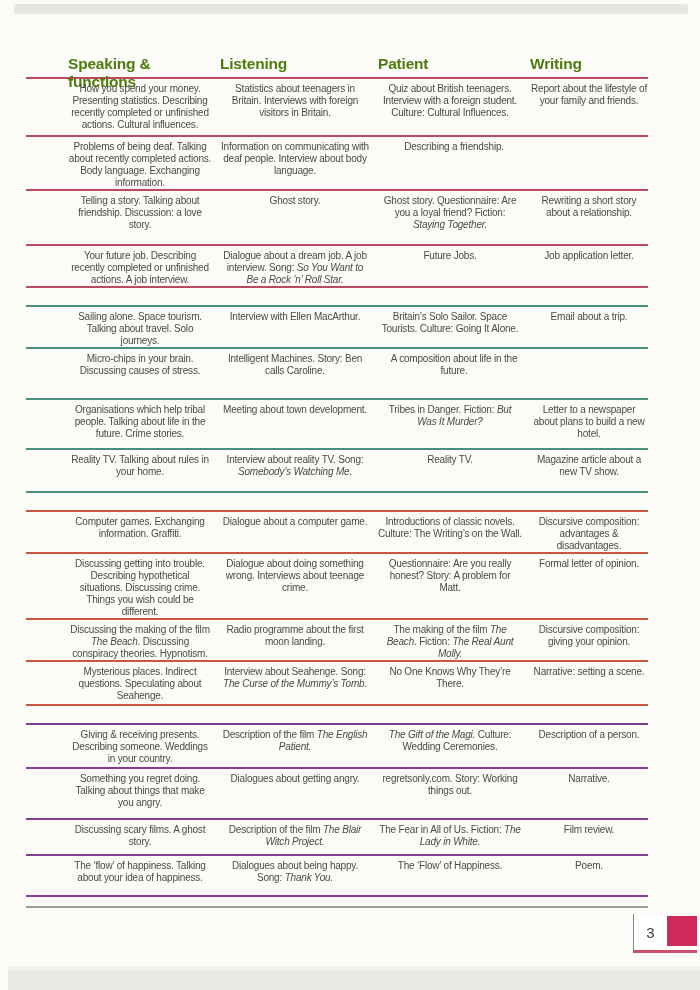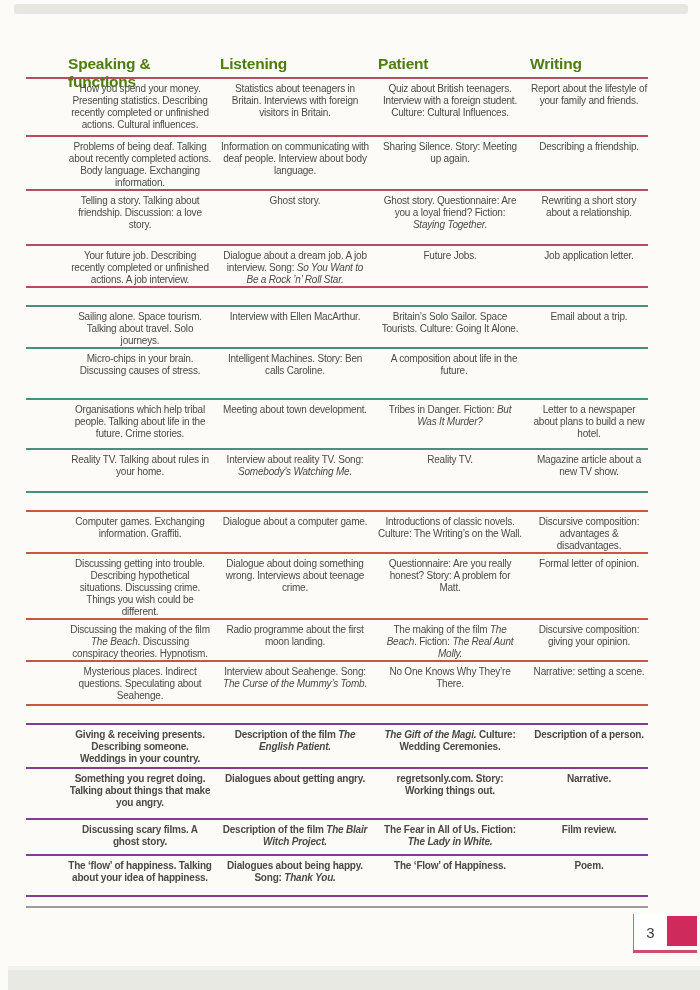--- a/index.html
+++ b/index.html
@@ -77,21 +77,20 @@
       <div class="section">
         <div class="row" style="border-bottom-color: rgb(187, 74, 94); min-height: 58px;">
           <div class="cell c-speaking">How you spend your money. Presenting statistics. Describing recently completed or unfinished actions. Cultural influences.</div>
           <div class="cell c-listening">Statistics about teenagers in Britain. Interviews with foreign visitors in Britain.</div>
           <div class="cell c-reading">Quiz about British teenagers. Interview with a foreign student. Culture: Cultural Influences.</div>
           <div class="cell c-writing">Report about the lifestyle of your family and friends.</div>
         </div>
         <div class="row" style="border-bottom-color: rgb(187, 74, 94); min-height: 53px;">
           <div class="cell c-speaking">Problems of being deaf. Talking about recently completed actions. Body language. Exchanging information.</div>
           <div class="cell c-listening">Information on communicating with deaf people. Interview about body language.</div>
-          <div class="cell c-reading">Sharing Silence. Story: Meeting up again.</div>
           <div class="cell c-writing">Describing a friendship.</div>
         </div>
         <div class="row" style="border-bottom-color: rgb(187, 74, 94); min-height: 55px;">
           <div class="cell c-speaking">Telling a story. Talking about friendship. Discussion: a love story.</div>
           <div class="cell c-listening">Ghost story.</div>
           <div class="cell c-reading">Ghost story. Questionnaire: Are you a loyal friend? Fiction: <em>Staying Together.</em></div>
           <div class="cell c-writing">Rewriting a short story about a relationship.</div>
         </div>
         <div class="row" style="border-bottom-color: rgb(187, 74, 94); min-height: 41px;">
           <div class="cell c-speaking">Your future job. Describing recently completed or unfinished actions. A job interview.</div>
@@ -144,21 +143,21 @@
           <div class="cell c-reading">The making of the film <em>The Beach</em>. Fiction: <em>The Real Aunt Molly.</em></div>
           <div class="cell c-writing">Discursive composition: giving your opinion.</div>
         </div>
         <div class="row" style="border-bottom-color: rgb(201, 87, 63); min-height: 44px;">
           <div class="cell c-speaking">Mysterious places. Indirect questions. Speculating about Seahenge.</div>
           <div class="cell c-listening">Interview about Seahenge. Song: <em>The Curse of the Mummy’s Tomb.</em></div>
           <div class="cell c-reading">No One Knows Why They’re There.</div>
           <div class="cell c-writing">Narrative: setting a scene.</div>
         </div>
       </div>
-      <div class="section" style="border-top: 2px solid rgb(127, 62, 145); font-weight: bold;">
+      <div class="section" style="border-top: 2px solid rgb(127, 62, 145);">
         <div class="row" style="border-bottom-color: rgb(127, 62, 145); min-height: 44px;">
           <div class="cell c-speaking">Giving &amp; receiving presents. Describing someone. Weddings in your country.</div>
           <div class="cell c-listening">Description of the film <em>The English Patient.</em></div>
           <div class="cell c-reading"><em>The Gift of the Magi.</em> Culture: Wedding Ceremonies.</div>
           <div class="cell c-writing">Description of a person.</div>
         </div>
         <div class="row" style="border-bottom-color: rgb(127, 62, 145); min-height: 51px;">
           <div class="cell c-speaking">Something you regret doing. Talking about things that make you angry.</div>
           <div class="cell c-listening">Dialogues about getting angry.</div>
           <div class="cell c-reading">regretsonly.com. Story: Working things out.</div>

